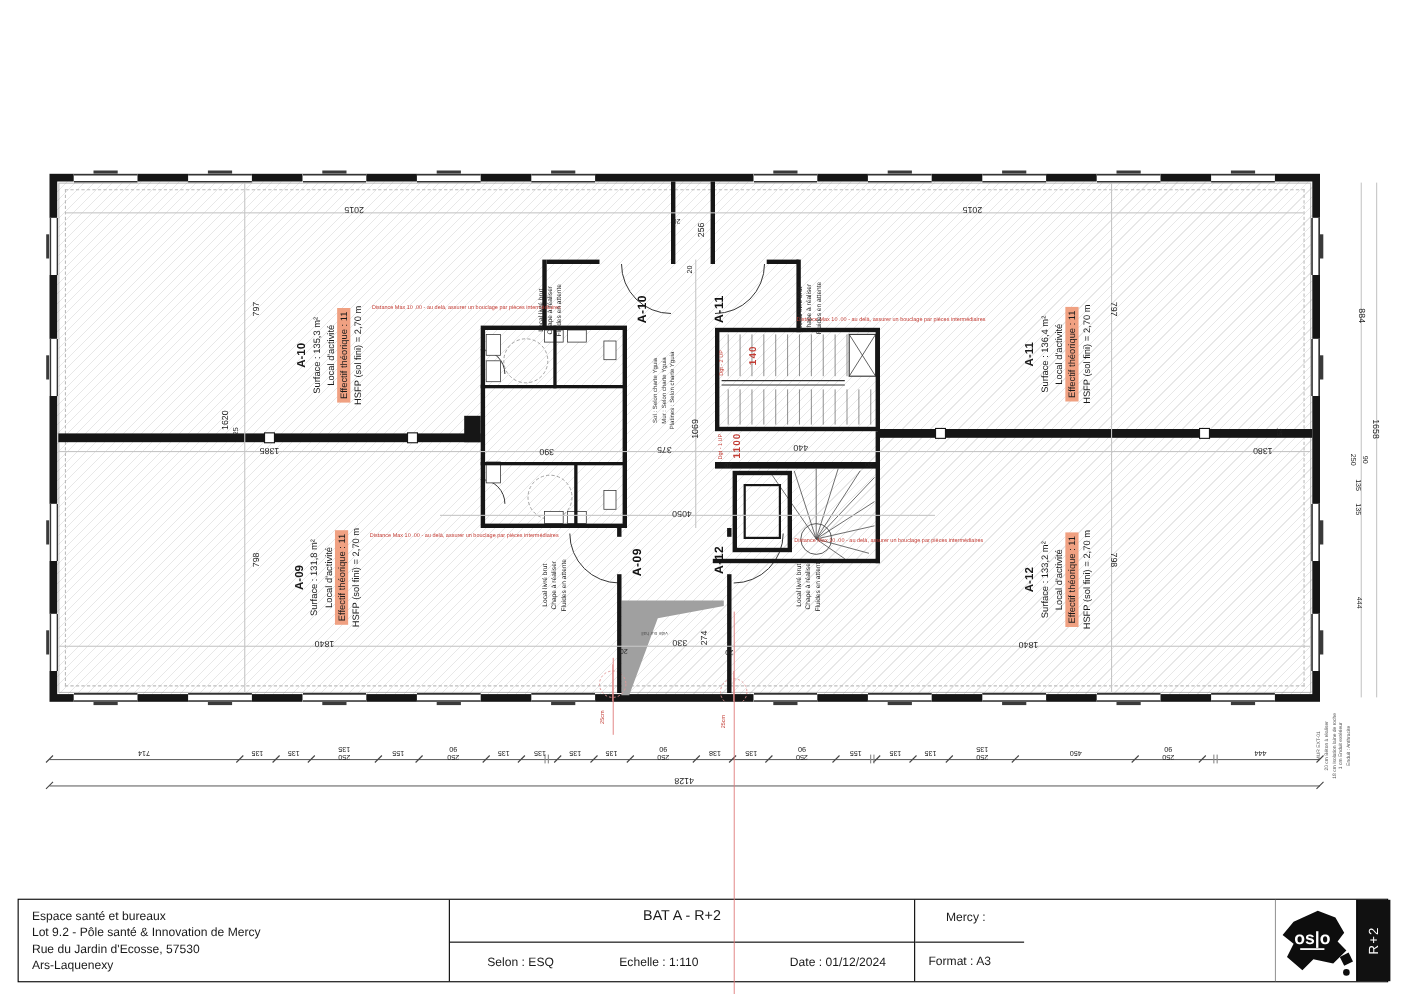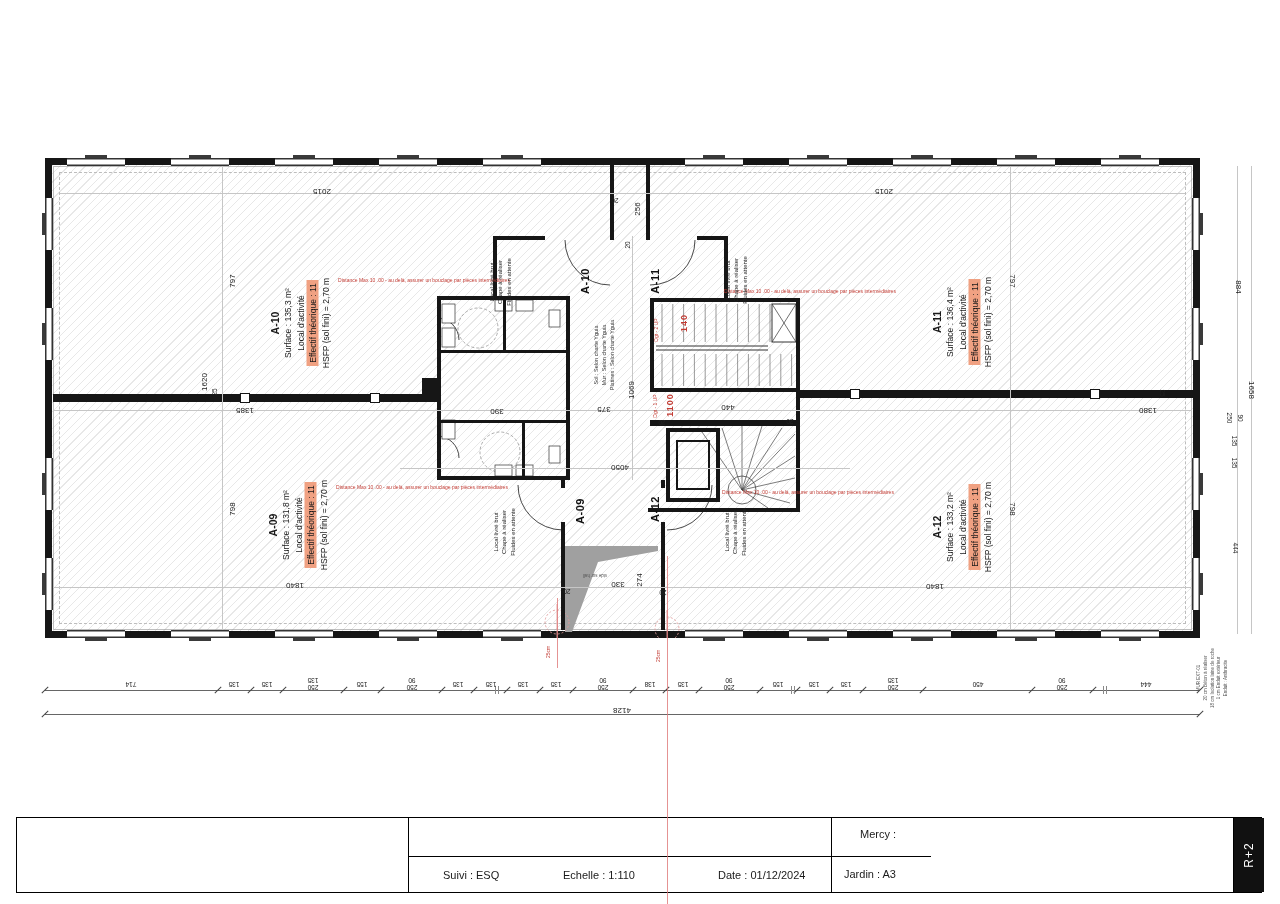--- a/index.html
+++ b/index.html
@@ -140,33 +140,49 @@
       <circle cx="512" cy="464" r="12" fill="none" stroke="#e09999" stroke-width="0.9" stroke-dasharray="2,2"></circle>
       <circle cx="622" cy="471" r="12" fill="none" stroke="#e09999" stroke-width="0.9" stroke-dasharray="2,2"></circle>
       <line x1="512" y1="446" x2="512" y2="480" stroke="#e09999" stroke-width="0.9"></line>
       <line x1="622" y1="452" x2="622" y2="480" stroke="#e09999" stroke-width="0.9"></line>
     </svg>
 
   <div class="pink" style="left:667px;top:556px;height:348px;z-index:7"></div>
   <div class="pink" style="left:557px;top:598px;height:70px;z-index:7"></div>
 
   <div class="tb">
+    <div class="tb-cell tb-project">
+      <div>Espace santé et bureaux</div>
+      <div>Lot 9.2 - Pôle santé &amp; Innovation de Mercy</div>
+      <div>Rue du Jardin d'Ecosse, 57530</div>
+      <div>Ars-Laquenexy</div>
+    </div>
     <div class="tb-cell tb-main">
       <div class="tb-title">
+        <div>BAT A - R+2</div>
       </div>
       <div class="tb-row">
-        <span style="left:34px">Suivi : ESQ</span>
+        <span style="left:34px">Selon : ESQ</span>
         <span style="left:154px">Echelle : 1:110</span>
         <span style="left:309px">Date : 01/12/2024</span>
       </div>
     </div>
     <div class="tb-cell tb-indice">
       <div class="tb-ind-top">Mercy :</div>
       <div class="tb-ind-div"></div>
-      <div class="tb-ind-bot">Jardin : A3</div>
+      <div class="tb-ind-bot">Format : A3</div>
+    </div>
+    <div class="tb-cell tb-oslo">
+      <svg width="72" height="74" viewBox="0 0 72 74">
+        <path d="M16,20 L38,10 L54,16 L62,30 L56,38 L64,46 L52,58 L34,54 L24,64 L10,52 L16,40 L6,32 Z" fill="#0d0d0d"></path>
+        <path d="M58,52 l8,-4 l4,8 l-8,4 Z" fill="#0d0d0d"></path>
+        <circle cx="64" cy="66" r="3" fill="#0d0d0d"></circle>
+        <text x="33" y="40" text-anchor="middle" font-family="Liberation Sans, sans-serif" font-size="16" font-weight="bold" fill="#ffffff">os|o</text>
+        <rect x="22" y="44" width="22" height="1.6" fill="#ffffff"></rect>
+      </svg>
     </div>
     <div class="tb-bar">
       <span>R+2</span>
     </div>
   </div>
 <div class="wall" style="left: 53px; top: 394px; width: 384px; height: 8px;"></div>
     <div class="wall" style="left: 798px; top: 390px; width: 395px; height: 8px;"></div>
     <div class="wall" style="left: 610px; top: 165px; width: 4px; height: 75px;"></div>
     <div class="wall" style="left: 646px; top: 165px; width: 4px; height: 75px;"></div>
     <div class="wall" style="left: 497px; top: 236px; width: 48px; height: 4px;"></div>

